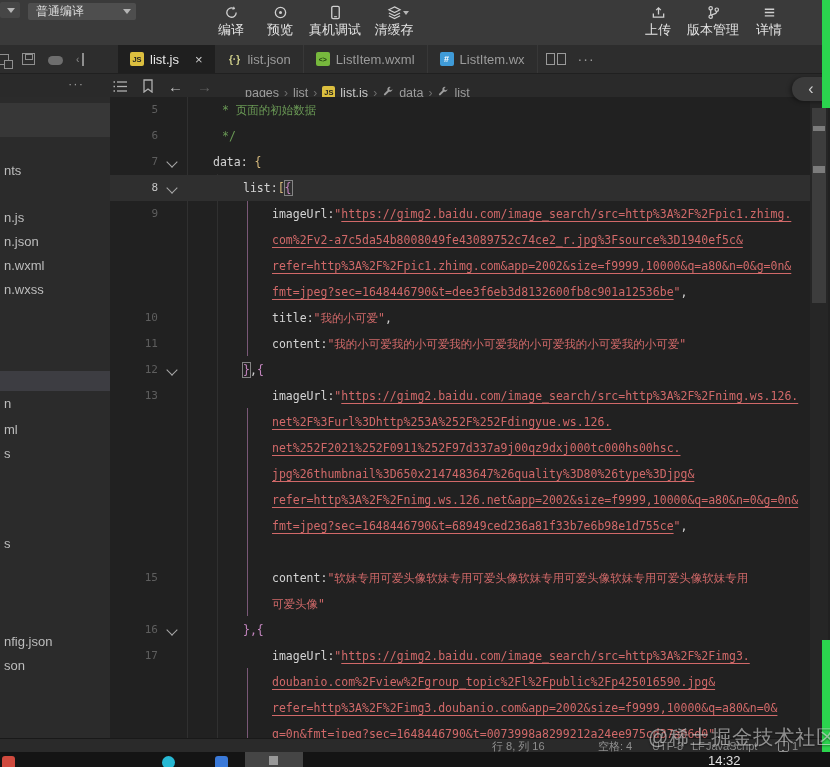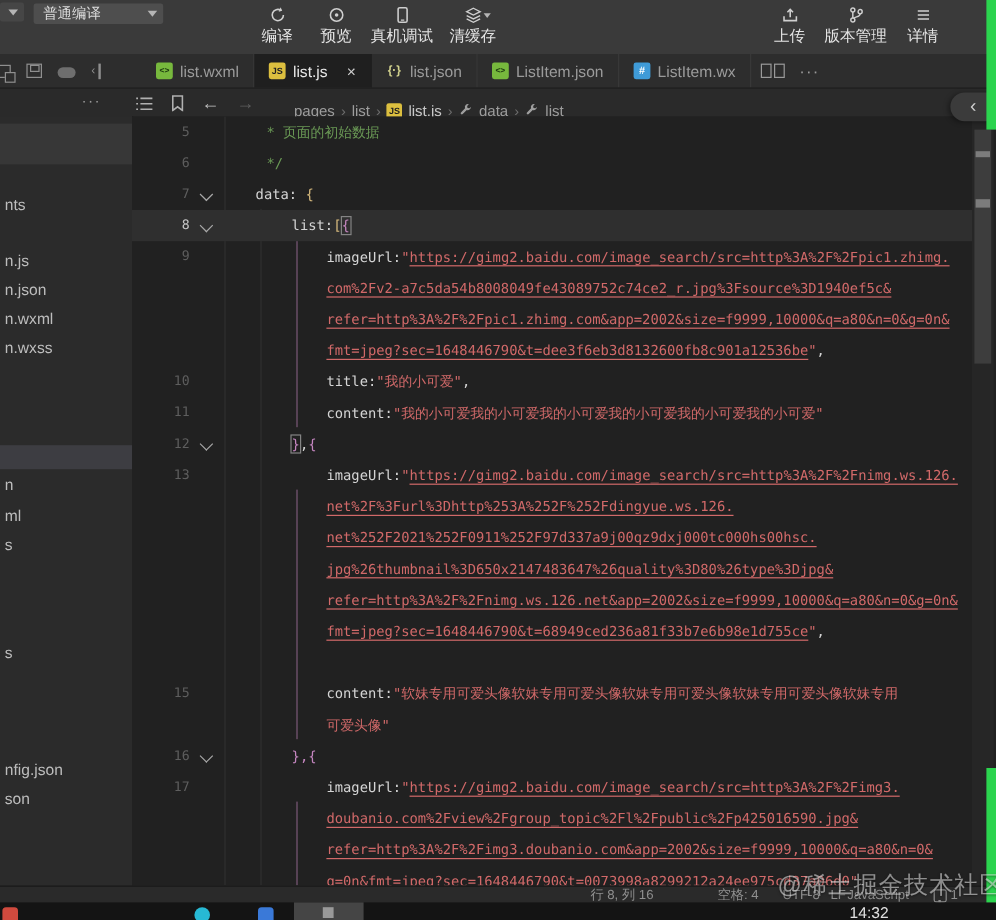--- a/index.html
+++ b/index.html
@@ -181,36 +181,32 @@
   </div>
 
   <div class="tabbar">
     <div class="strip-icons">
       <div class="si si-window"></div>
       <div class="si si-save"></div>
       <div class="si si-cloud"></div>
       <div class="si si-collapse">‹</div>
     </div>
     <div class="tabs" id="tabs">
-        <div class="tab">
-          <span class="fic fic-wxml">&lt;&gt;</span>
-          <span>list.wxml</span>
-        </div>
         <div class="tab active">
           <span class="fic fic-js">JS</span>
           <span>list.js</span>
           <span class="close">×</span>
         </div>
         <div class="tab">
           <span class="fic fic-json">{·}</span>
           <span>list.json</span>
         </div>
         <div class="tab">
           <span class="fic fic-wxml">&lt;&gt;</span>
-          <span>ListItem.json</span>
+          <span>ListItem.wxml</span>
         </div>
         <div class="tab">
           <span class="fic fic-wxss">#</span>
           <span>ListItem.wx</span>
         </div>
       </div>
     <div class="tab-extra">
       <span class="split-ic">
           <i></i>
           <i></i>

